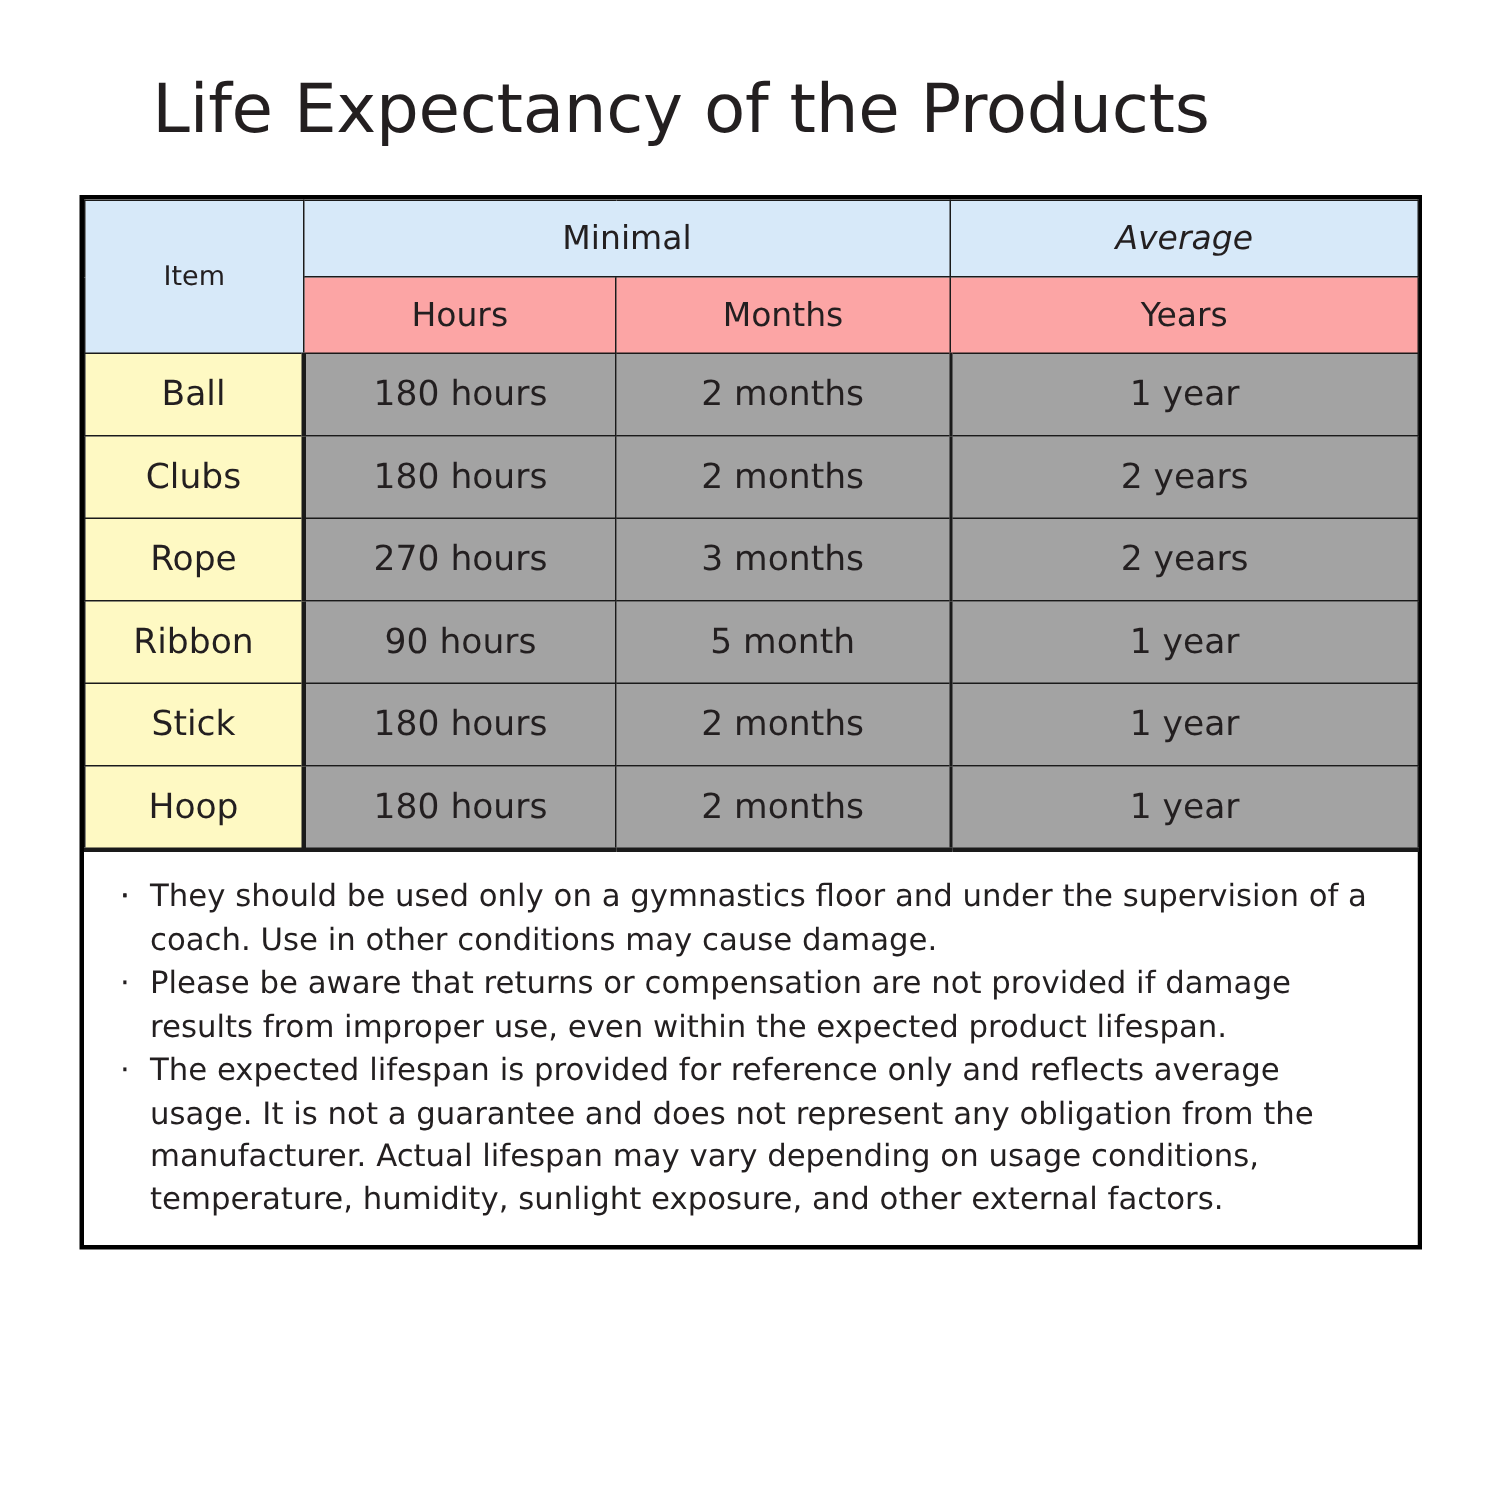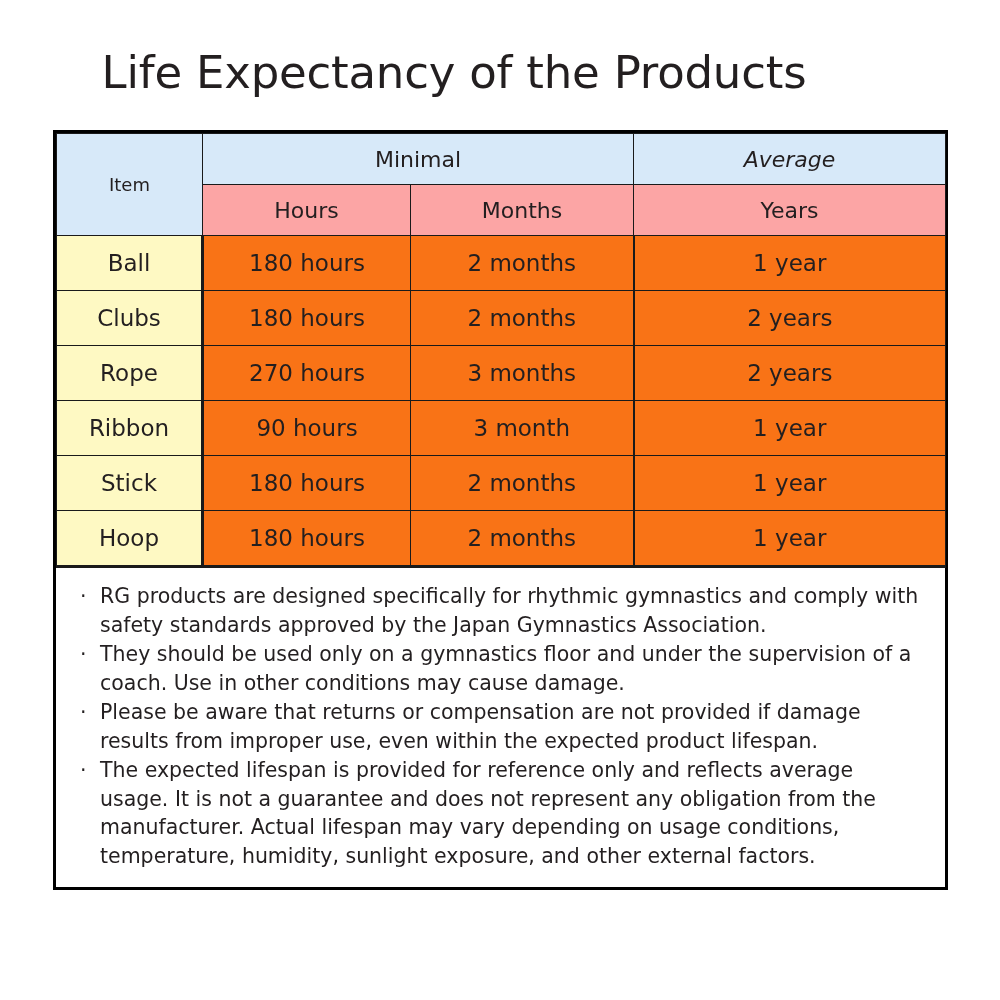--- a/index.html
+++ b/index.html
@@ -97,21 +97,21 @@
     height: 50px;
     border-bottom-width: 3px;
   }
   th.h-hours  { border-right-width: 1px; }
   th.h-months { border-right-width: 2px; }
 
   
   table.spec tbody td {
     height: 54px;
     font-size: 23px;
-    background: #f97316;
+    background: #a3a3a3;
   }
   table.spec tbody td.item-cell {
     background: #fef9c3;
     border-right-width: 3px;
   }
   table.spec tbody td.months-cell { border-right-width: 2px; }
   table.spec tbody tr:last-child td { border-bottom-width: 3px; }
 
   
   .notes {
@@ -182,21 +182,21 @@
         </tr>
         <tr>
           <td class="item-cell">Rope</td>
           <td>270 hours</td>
           <td class="months-cell">3 months</td>
           <td>2 years</td>
         </tr>
         <tr>
           <td class="item-cell">Ribbon</td>
           <td>90 hours</td>
-          <td class="months-cell">3 month</td>
+          <td class="months-cell">5 month</td>
           <td>1 year</td>
         </tr>
         <tr>
           <td class="item-cell">Stick</td>
           <td>180 hours</td>
           <td class="months-cell">2 months</td>
           <td>1 year</td>
         </tr>
         <tr>
           <td class="item-cell">Hoop</td>
@@ -204,21 +204,20 @@
           <td class="months-cell">2 months</td>
           <td>1 year</td>
         </tr>
       </tbody>
     </table>
 
     <div class="notes">
       <ul class="note-list">
         <li>
           <span class="dot">·</span>
-          <span>RG products are designed specifically for rhythmic gymnastics and comply with safety standards approved by the Japan Gymnastics Association.</span>
         </li>
         <li>
           <span class="dot">·</span>
           <span>They should be used only on a gymnastics floor and under the supervision of a coach. Use in other conditions may cause damage.</span>
         </li>
         <li>
           <span class="dot">·</span>
           <span>Please be aware that returns or compensation are not provided if damage results from improper use, even within the expected product lifespan.</span>
         </li>
         <li>

